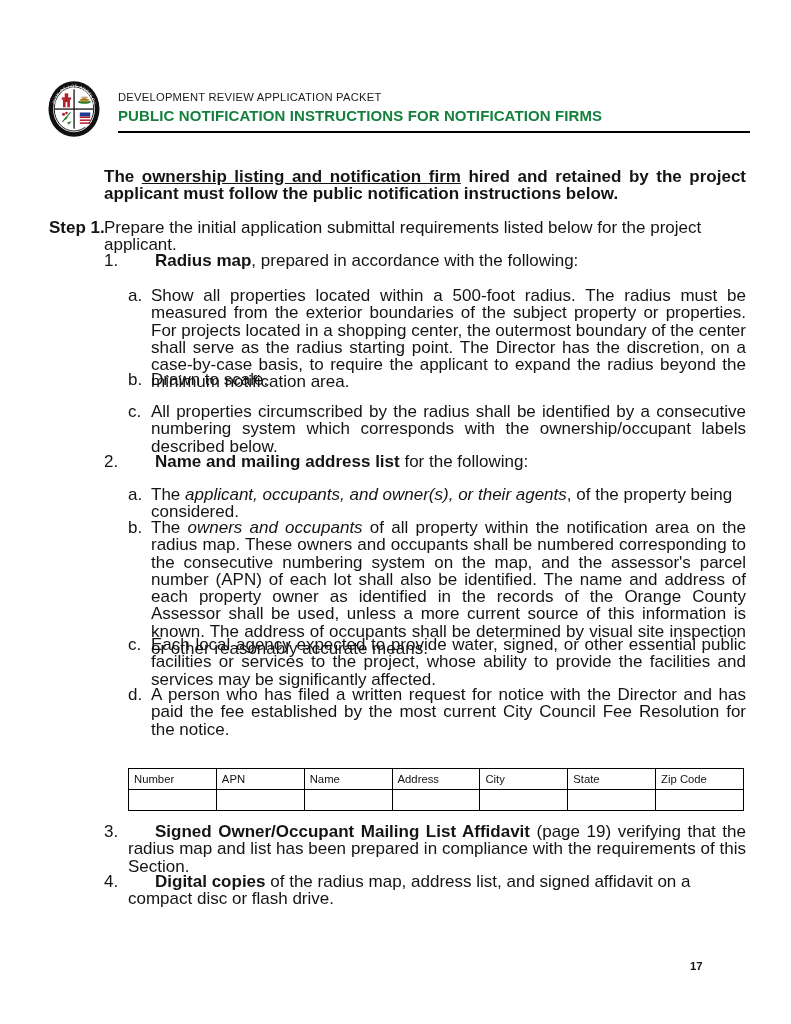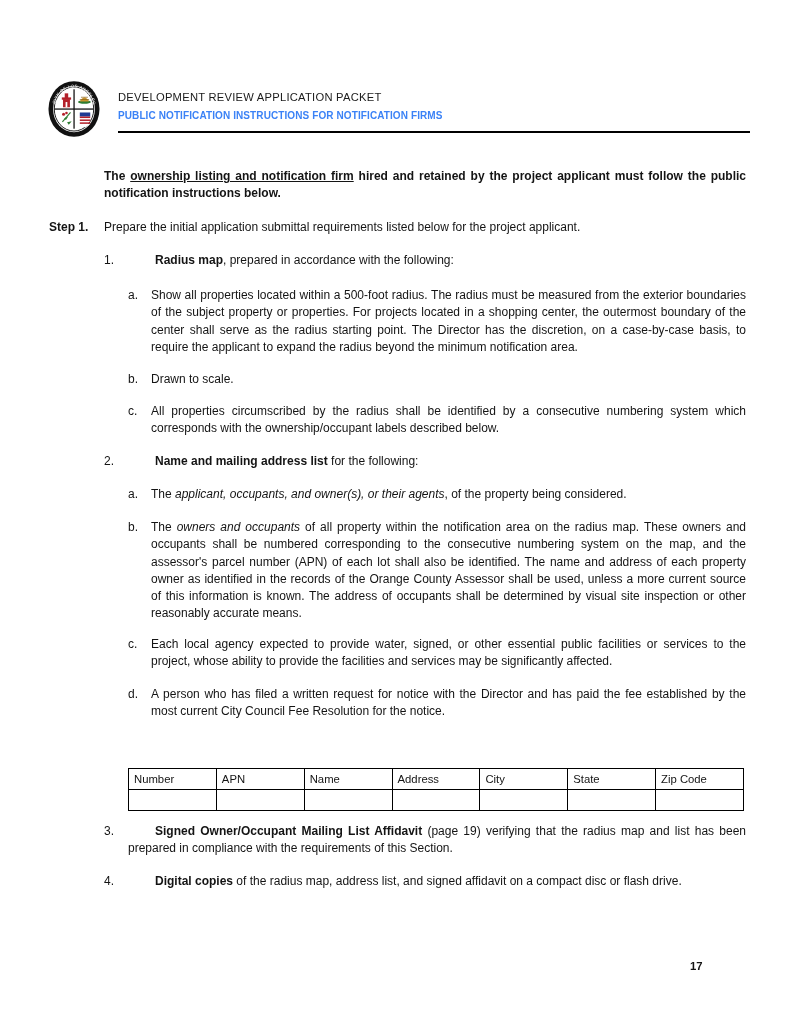--- a/index.html
+++ b/index.html
@@ -42,41 +42,41 @@
     width: 632px;
   }
   .header-line1 {
     font-size: 11.2px;
     letter-spacing: 0.25px;
     color: #1a1a1a;
     line-height: 14px;
     white-space: nowrap;
   }
   .header-line2 {
-    font-size: 10px;
+    font-size: 15px;
     font-weight: bold;
     letter-spacing: 0.1px;
-    color: #3b82f6;
+    color: #15803d;
     line-height: 20px;
     margin-top: 2px;
     white-space: nowrap;
   }
   .header-rule {
     position: absolute;
     left: 73px;
     top: 51px;
     width: 632px;
     height: 0;
     border-top: 2.6px solid #000;
   }
 
   
   .block {
     position: absolute;
-    font-size: 12px;
+    font-size: 17px;
     line-height: 17.3px;
     color: #141414;
   }
   .just { text-align: justify; text-justify: inter-word; }
   .b { font-weight: bold; padding-left: 27px; }
   .i { font-style: italic; }
   .u { text-decoration: underline; }
 
   .lead {
     left: 104px;

